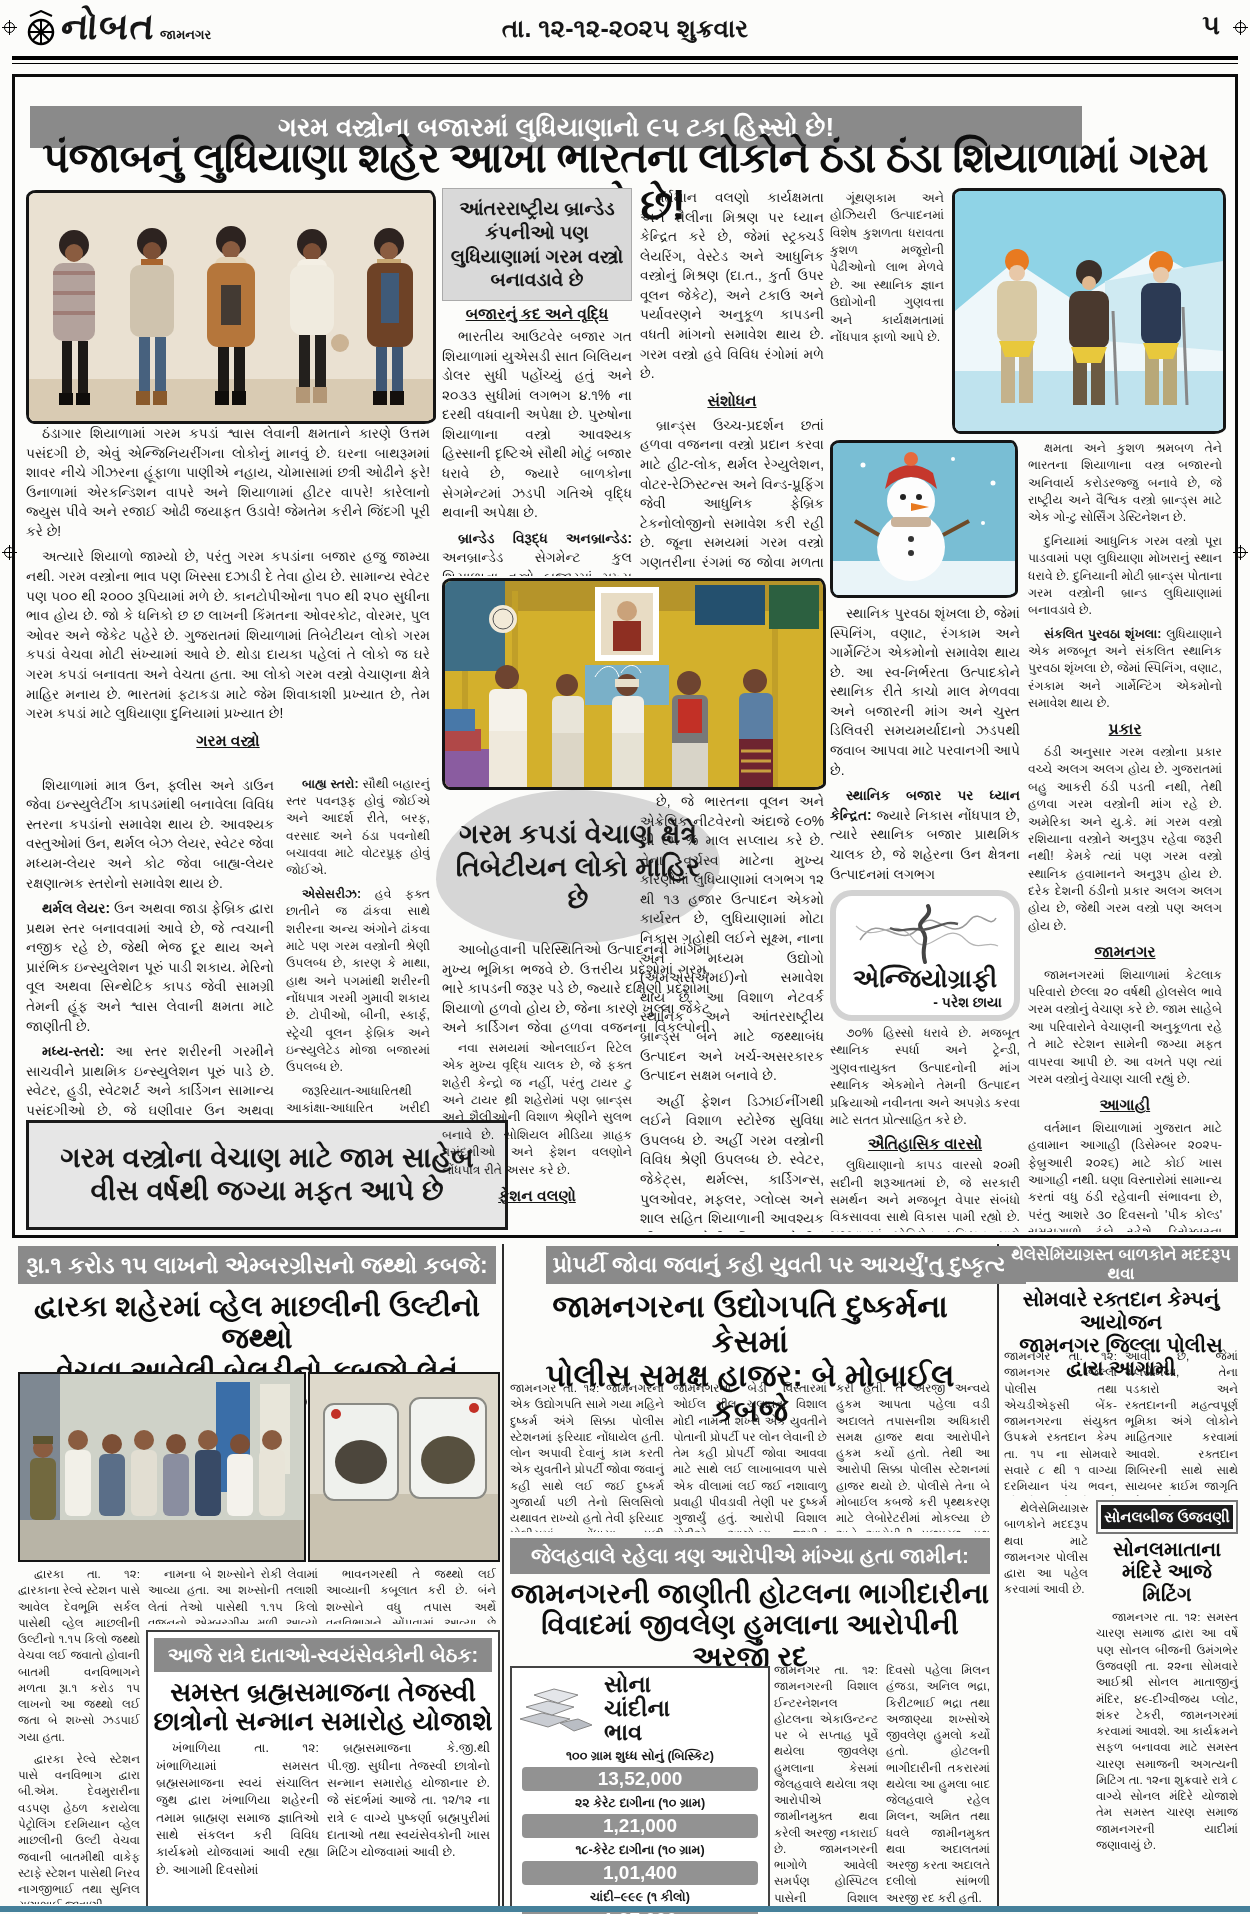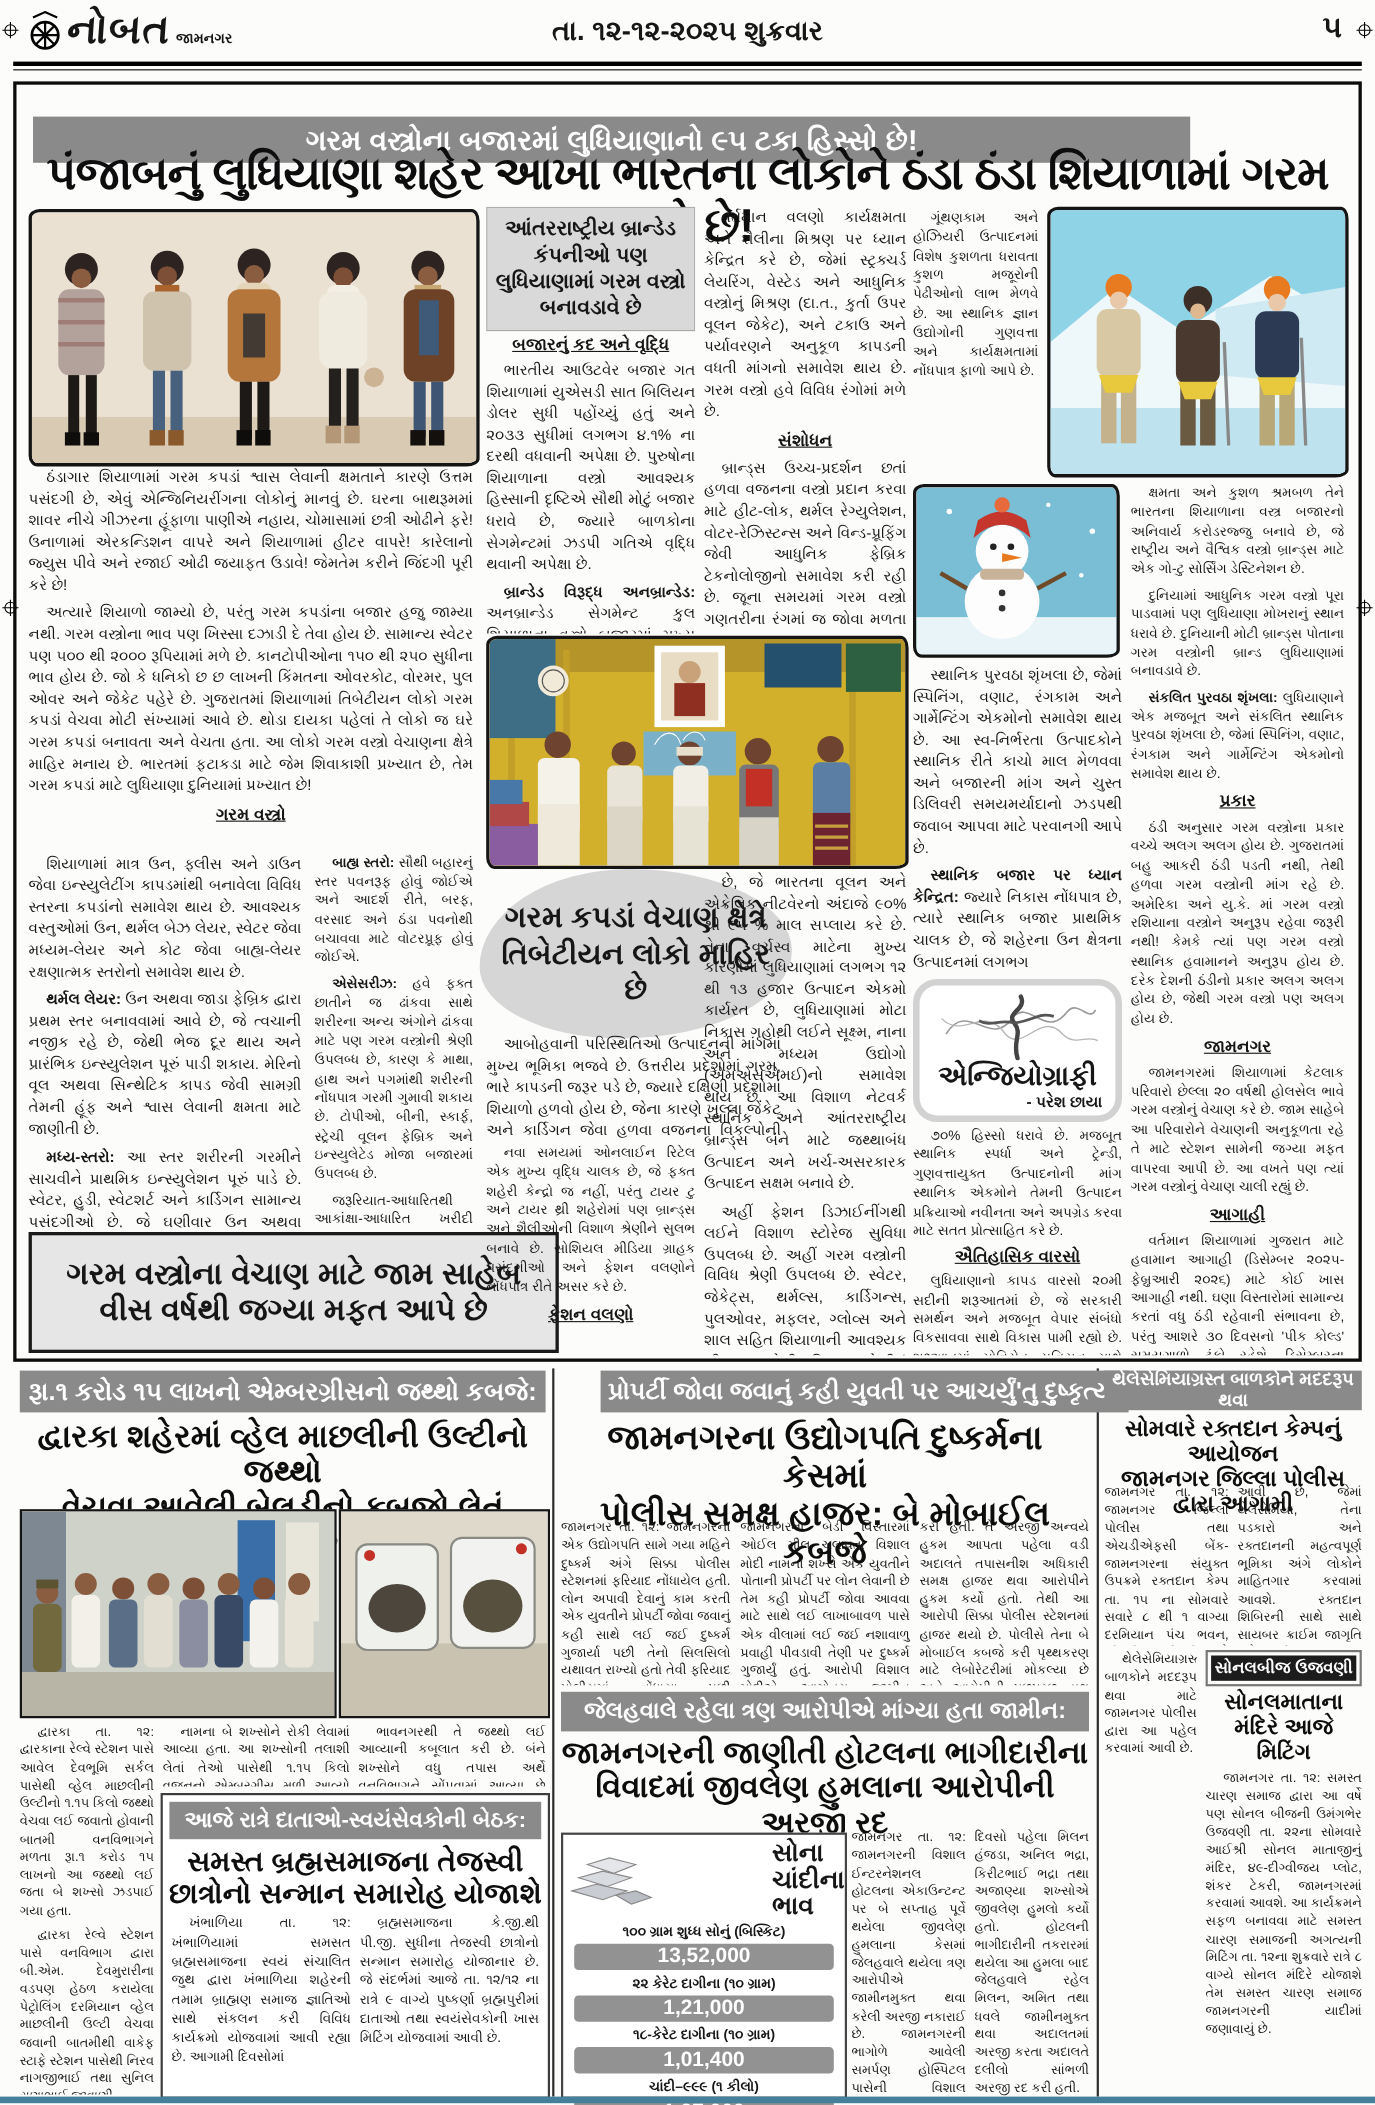--- a/index.html
+++ b/index.html
@@ -447,21 +447,21 @@
     <p class="bt-xs" style="width:154px;margin:0;">કરી હતી. તે અરજી અન્વયે હુકમ આપતા પહેલા વડી અદાલતે તપાસનીશ અધિકારી સમક્ષ હાજર થવા આરોપીને હુકમ કર્યો હતો. તેથી આ આરોપી સિક્કા પોલીસ સ્ટેશનમાં હાજર થયો છે. પોલીસે તેના બે મોબાઈલ કબજે કરી પૃથ્થકરણ માટે લેબોરેટરીમાં મોકલ્યા છે અને આરોપીની પૂછપરછ હાથ ધરી છે.</p>
   </div>
 
   <div class="abs kicker" style="left:510px;top:1538px;width:480px;height:36px;font-size:21px;">જેલહવાલે રહેલા ત્રણ આરોપીએ માંગ્યા હતા જામીન:</div>
   <div class="abs headline" style="left:510px;top:1578px;width:480px;font-size:28px;">
     <div>જામનગરની જાણીતી હોટલના ભાગીદારીના</div>
     <div>વિવાદમાં જીવલેણ હુમલાના આરોપીની અરજી રદ</div>
   </div>
 
   <div class="abs" style="left:510px;top:1666px;width:256px;height:238px;border:2px solid #444;background:#fff;">
-    <div style="display:flex;align-items:center;justify-content:space-between;gap:8px;padding-top:4px;">
+    <div style="display:flex;align-items:center;justify-content:flex-start;gap:8px;padding-top:4px;">
       <span style="line-height:0;">
         <svg width="84" height="58" viewBox="0 0 84 58">
           <path d="M8 40 L30 34 L58 40 L36 48 Z" fill="#c9ccd2" stroke="#888"></path>
           <path d="M14 28 L36 22 L62 28 L40 36 Z" fill="#d8dbe0" stroke="#888"></path>
           <path d="M22 16 L42 10 L66 16 L46 24 Z" fill="#e4e6ea" stroke="#888"></path>
           <path d="M48 44 L66 40 L80 46 L62 52 Z" fill="#b9bdc4" stroke="#888"></path>
         </svg></span>
       <span style="text-align:left;font-weight:900;font-size:23px;line-height:1.05;">
         <div>સોના</div>
         <div>ચાંદીના</div>

